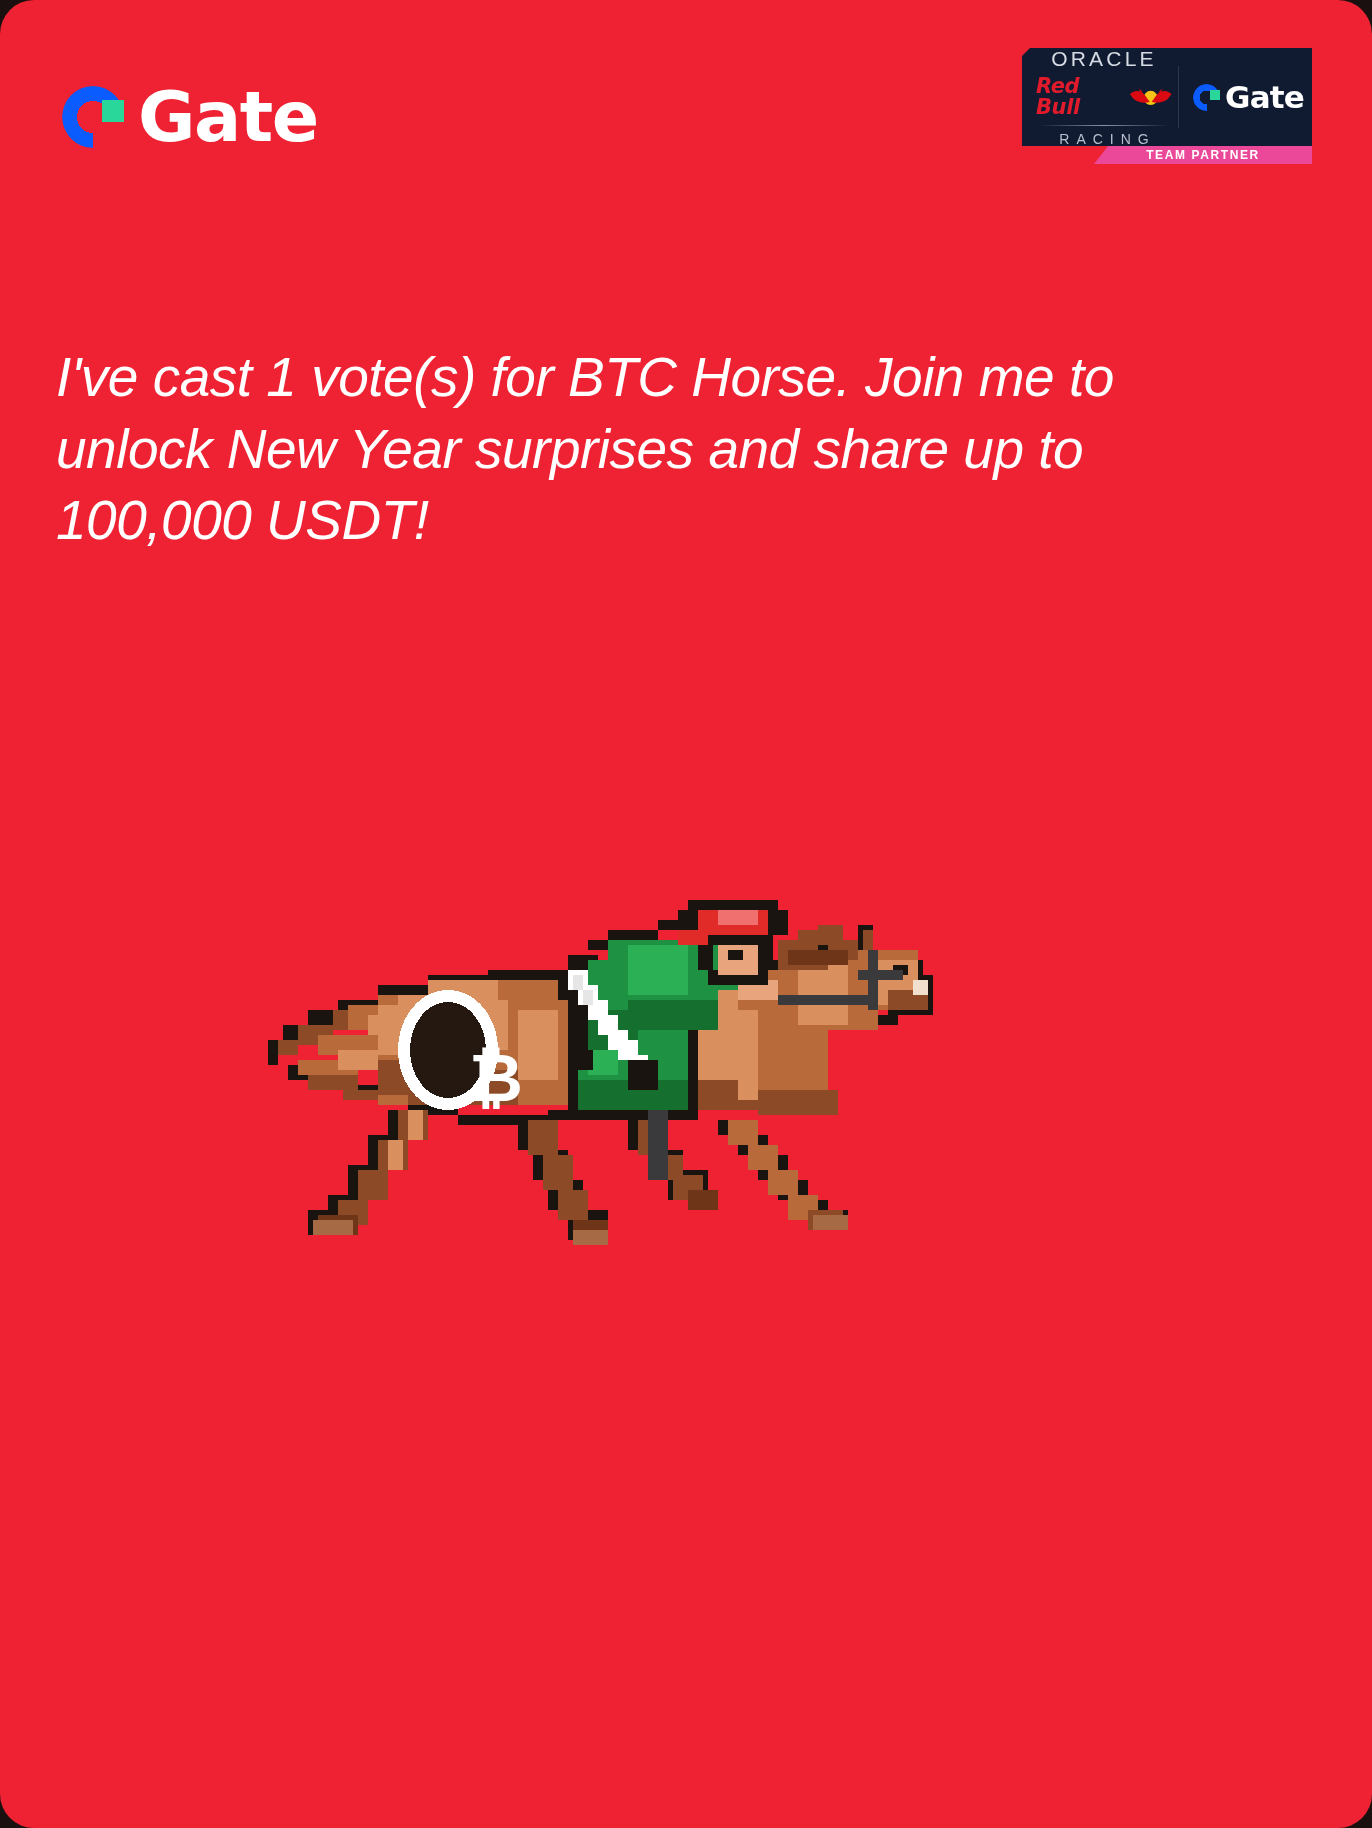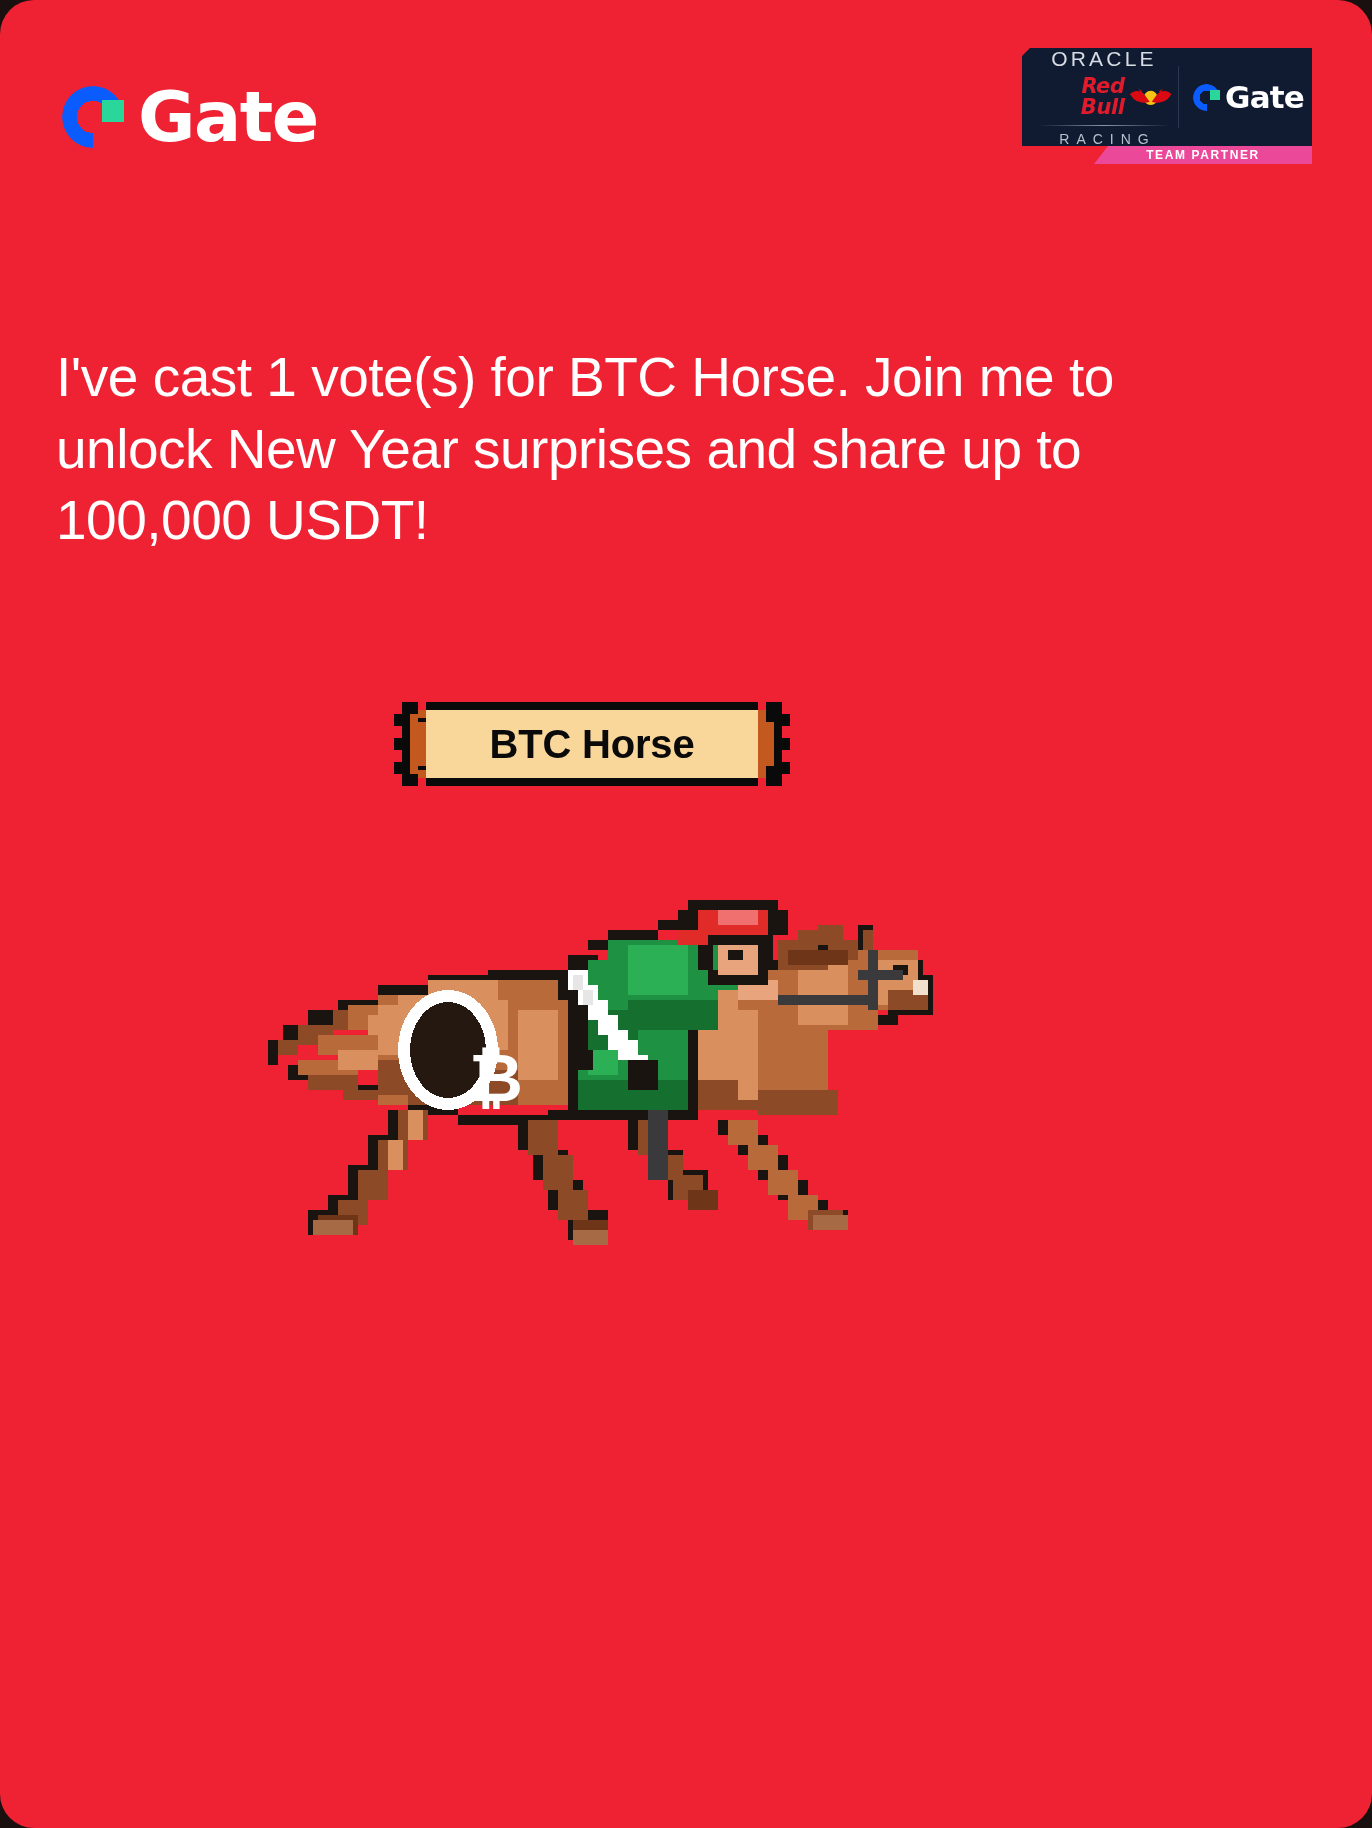--- a/index.html
+++ b/index.html
@@ -89,21 +89,20 @@
     display: flex;
     align-items: center;
   }
   #rb-left {
     width: 150px;
     padding-left: 14px;
     display: flex;
     flex-direction: column;
     align-items: center;
     gap: 4px;
-    text-align: right;
   }
   #rb-oracle {
     color: #D7DBE3;
     font-size: 21px;
     font-weight: 400;
     letter-spacing: 3.2px;
     line-height: 1;
     font-family: "Liberation Sans", sans-serif;
   }
   #rb-redbull-row {
@@ -213,20 +212,21 @@
     position: absolute;
     left: 56px;
     top: 342px;
     width: 1100px;
     color: #FFFFFF;
     font-size: 55px;
     font-weight: 400;
     line-height: 1.30;
     letter-spacing: -0.5px;
     font-family: "Liberation Sans", sans-serif;
+    font-style: italic;
   }
 
   
   #banner-wrap {
     position: absolute;
     left: 386px;
     top: 694px;
     width: 412px;
     height: 100px;
   }
@@ -308,39 +308,20 @@
       </div>
 
       <div id="rb-strip">
         <span id="rb-partner">TEAM PARTNER</span>
       </div>
     </div>
   </div>
 
   <p id="subtitle">I've cast 1 vote(s) for BTC Horse. Join me to unlock New Year surprises and share up to 100,000 USDT!</p>
 
-  <div id="banner-wrap">
-    <svg id="banner-svg" viewBox="0 0 103 25" shape-rendering="crispEdges">
-
-      <path fill="#0A0A0A" d="
-        M10 2 H93 V4 H95 V2 H99 V5 H101 V8 H99 V11 H101 V14 H99 V17 H101 V20 H99 V23 H95 V21 H93 V23 H10 V21 H8 V23 H4 V20 H2 V17 H4 V14 H2 V11 H4 V8 H2 V5 H4 V2 H8 V4 H10 Z"></path>
-
-      <path fill="#F9D79B" d="M10 4 H93 V21 H10 Z"></path>
-
-      <path fill="#C4591F" d="M6 5 H8 V7 H10 V18 H8 V20 H6 Z"></path>
-      <path fill="#D8accc" opacity="0"></path>
-      <path fill="#C4591F" d="M8 4 H10 V6 H8 Z"></path>
-      <path fill="#C4591F" d="M8 19 H10 V21 H8 Z"></path>
-
-      <path fill="#C4591F" d="M93 5 H95 V7 H97 V18 H95 V20 H93 Z"></path>
-      <path fill="#C4591F" d="M93 4 H95 V6 H93 Z"></path>
-      <path fill="#C4591F" d="M93 19 H95 V21 H93 Z"></path>
-    </svg>
-    <span id="banner-label">BTC Horse</span>
-  </div>
 
   <div id="horse-wrap">
     <svg id="horse-svg" viewBox="0 0 136 84" shape-rendering="crispEdges">
 
       <g fill="#1A1410">
 
         <path d="M2 36 h3 v2 h-3z M5 33 h5 v3 h-5z M10 30 h6 v3 h-6z M16 28 h8 v3 h-8z
                  M24 27 h8 v2 h-8z M6 41 h5 v3 h-5z M11 44 h6 v2 h-6z M17 45 h7 v2 h-7z
                  M2 38 h2 v3 h-2z"></path>
 

